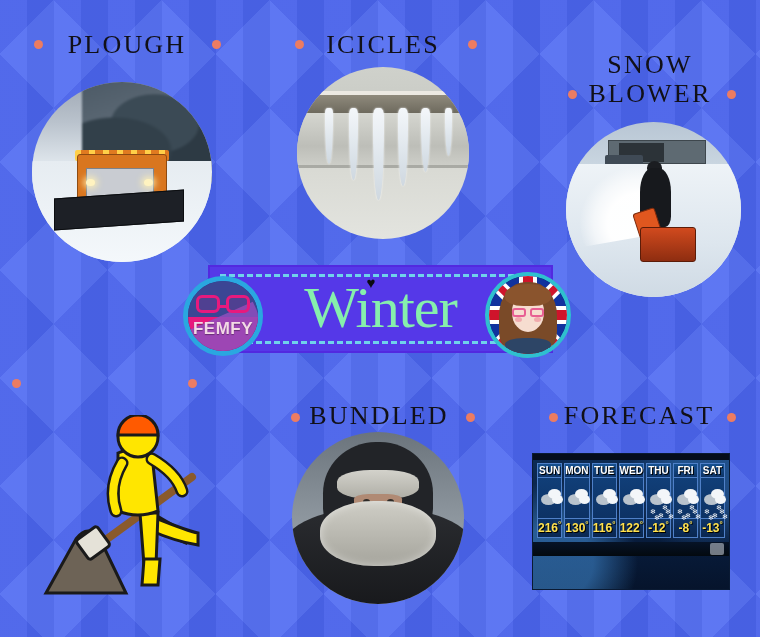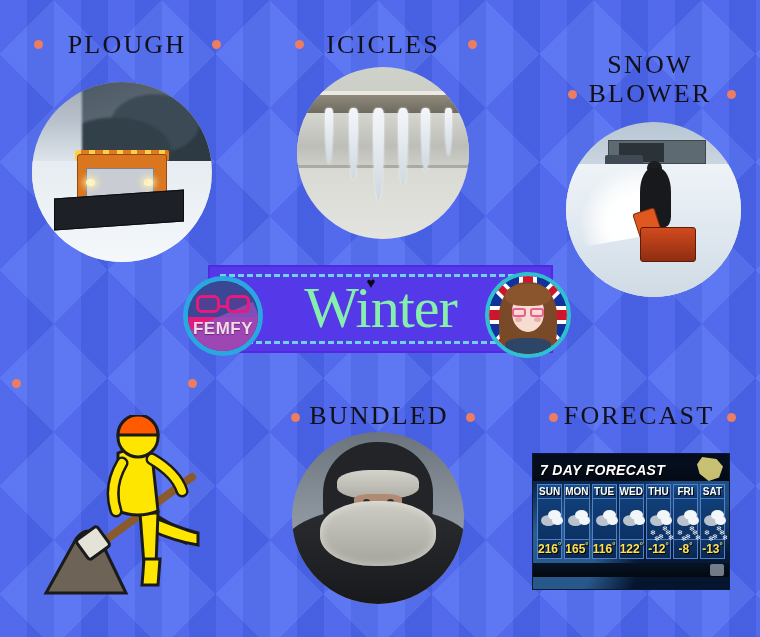--- a/index.html
+++ b/index.html
@@ -521,42 +521,38 @@
     <path d="M112 44 Q136 58 142 76" fill="none" stroke="#ffe600" stroke-width="8" stroke-linecap="round"></path>
 
     <circle cx="98" cy="22" r="20" fill="#ffe600" stroke="#1a1a1a" stroke-width="3"></circle>
 
     <path d="M78 20 A20 20 0 0 1 118 20 Z" fill="#ff5a00" stroke="#1a1a1a" stroke-width="3"></path>
   </svg>
 
   <div id="forecast" style="left:532px; top:453px; width:198px; height:137px;">
     <div class="fx-glow"></div>
     <div class="fc-topbar"></div>
-    <div class="fc-title-row">
-      <span class="fc-title">7 DAY FORECAST</span>
-      <span class="fc-map"></span>
-    </div>
     <div class="fc-grid" id="fc-grid">
         <div class="fc-col">
           <div class="fc-day">SUN</div>
           <div class="fc-icon">
             <span class="cloud c1 shade"></span>
             <span class="cloud c2"></span>
             <span class="cloud c3"></span>
           </div>
           <div class="fc-temp"><span>216</span><sup>°</sup></div>
         </div>
         <div class="fc-col">
           <div class="fc-day">MON</div>
           <div class="fc-icon">
             <span class="cloud c1 shade"></span>
             <span class="cloud c2"></span>
             <span class="cloud c3"></span>
           </div>
-          <div class="fc-temp"><span>165</span><sup>°</sup></div>
+          <div class="fc-temp"><span>130</span><sup>°</sup></div>
         </div>
         <div class="fc-col">
           <div class="fc-day">TUE</div>
           <div class="fc-icon">
             <span class="cloud c1 shade"></span>
             <span class="cloud c2"></span>
             <span class="cloud c3"></span>
           </div>
           <div class="fc-temp"><span>116</span><sup>°</sup></div>
         </div>

